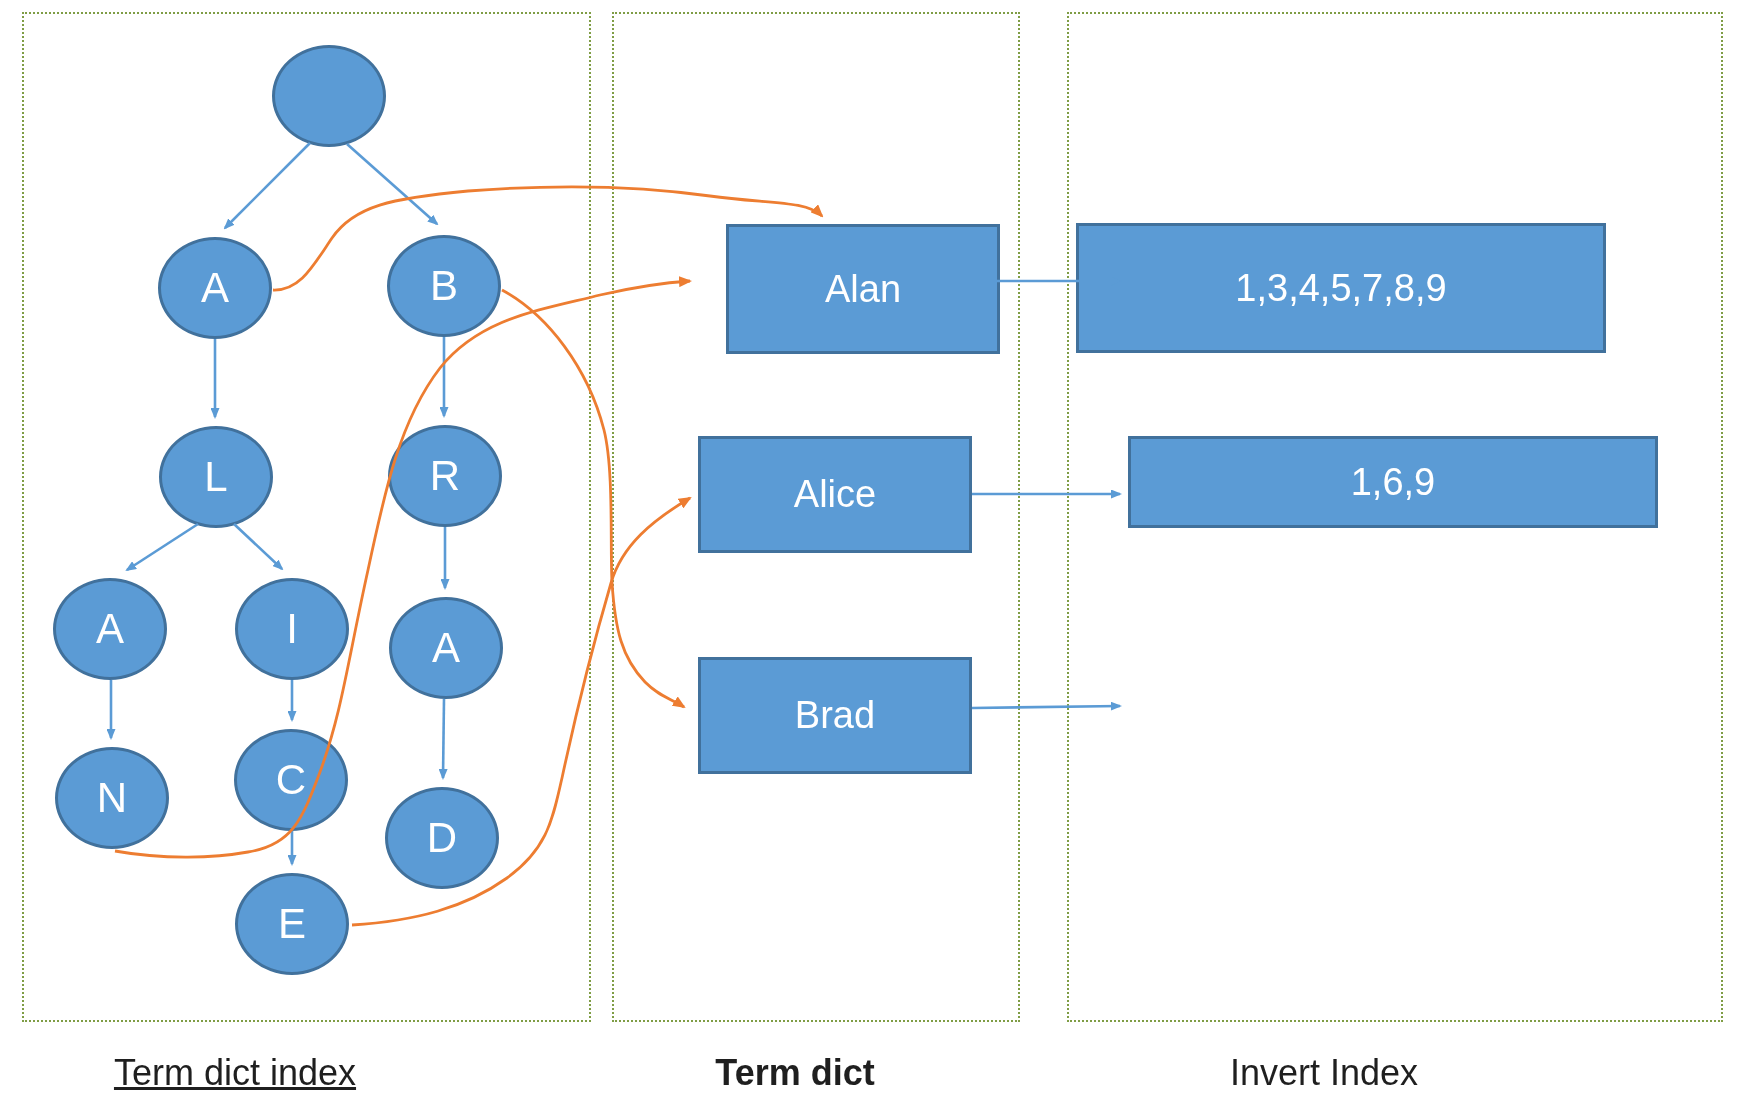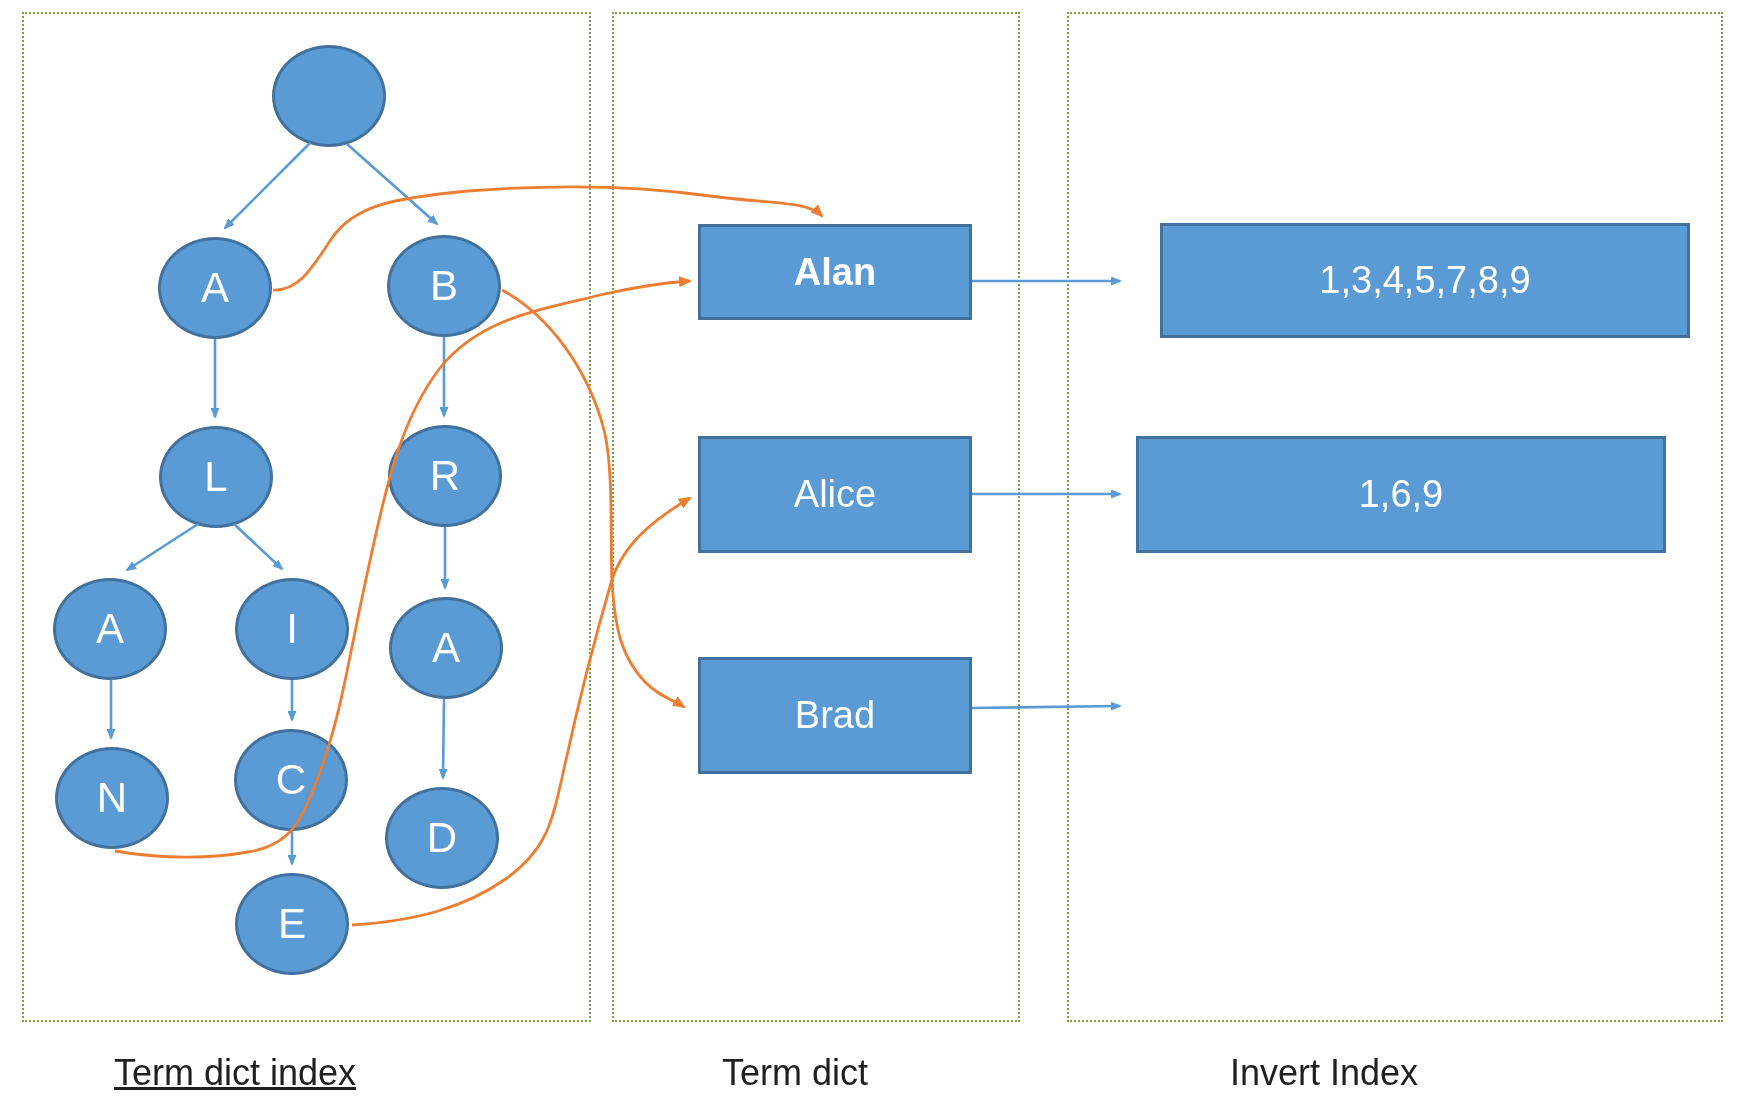--- a/index.html
+++ b/index.html
@@ -57,42 +57,42 @@
 </head>
 <body>
 
 <div class="stage">
 
   <div class="panel" style="left:22px;top:12px;width:569px;height:1010px;"></div>
   <div class="panel" style="left:612px;top:12px;width:408px;height:1010px;"></div>
   <div class="panel" style="left:1067px;top:12px;width:656px;height:1010px;"></div>
 
   <div class="caption" style="left:235px;top:1052px;text-decoration:underline;">Term dict index</div>
-  <div class="caption" style="left:795px;top:1052px;">Term dict</div>
+  <div class="caption" style="left:795px;top:1052px;font-weight:bold;">Term dict</div>
   <div class="caption" style="left:1324px;top:1052px;">Invert Index</div>
 
   <div class="trie-node" style="left:272px;top:45px;"></div>
   <div class="trie-node" style="left:158px;top:237px;">A</div>
   <div class="trie-node" style="left:387px;top:235px;">B</div>
   <div class="trie-node" style="left:159px;top:426px;">L</div>
   <div class="trie-node" style="left:388px;top:425px;">R</div>
   <div class="trie-node" style="left:53px;top:578px;">A</div>
   <div class="trie-node" style="left:235px;top:578px;">I</div>
   <div class="trie-node" style="left:389px;top:597px;">A</div>
   <div class="trie-node" style="left:55px;top:747px;">N</div>
   <div class="trie-node" style="left:234px;top:729px;">C</div>
   <div class="trie-node" style="left:385px;top:787px;">D</div>
   <div class="trie-node" style="left:235px;top:873px;">E</div>
 
-  <div class="term-box" style="left:698px;top:224px;width:274px;height:96px;font-weight:bold;">Alan</div>
+  <div class="term-box" style="left:726px;top:224px;width:274px;height:130px;">Alan</div>
   <div class="term-box" style="left:698px;top:436px;width:274px;height:117px;">Alice</div>
   <div class="term-box" style="left:698px;top:657px;width:274px;height:117px;">Brad</div>
 
-  <div class="posting-box" style="left:1160px;top:223px;width:530px;height:115px;">1,3,4,5,7,8,9</div>
-  <div class="posting-box" style="left:1128px;top:436px;width:530px;height:117px;margin-left:8px;">1,6,9</div>
+  <div class="posting-box" style="left:1076px;top:223px;width:530px;height:130px;">1,3,4,5,7,8,9</div>
+  <div class="posting-box" style="left:1128px;top:436px;width:530px;height:92px;">1,6,9</div>
 
   <svg class="connectors" viewBox="0 0 1744 1116" xmlns="http://www.w3.org/2000/svg">
     <defs>
       <marker id="arrowBlue" markerWidth="11" markerHeight="9" refX="9" refY="4.5" orient="auto" markerUnits="userSpaceOnUse">
         <path d="M0,0 L11,4.5 L0,9 z" fill="#5b9bd5"></path>
       </marker>
       <marker id="arrowOrange" markerWidth="13" markerHeight="11" refX="11" refY="5.5" orient="auto" markerUnits="userSpaceOnUse">
         <path d="M0,0 L13,5.5 L0,11 z" fill="#ed7d31"></path>
       </marker>
     </defs>

